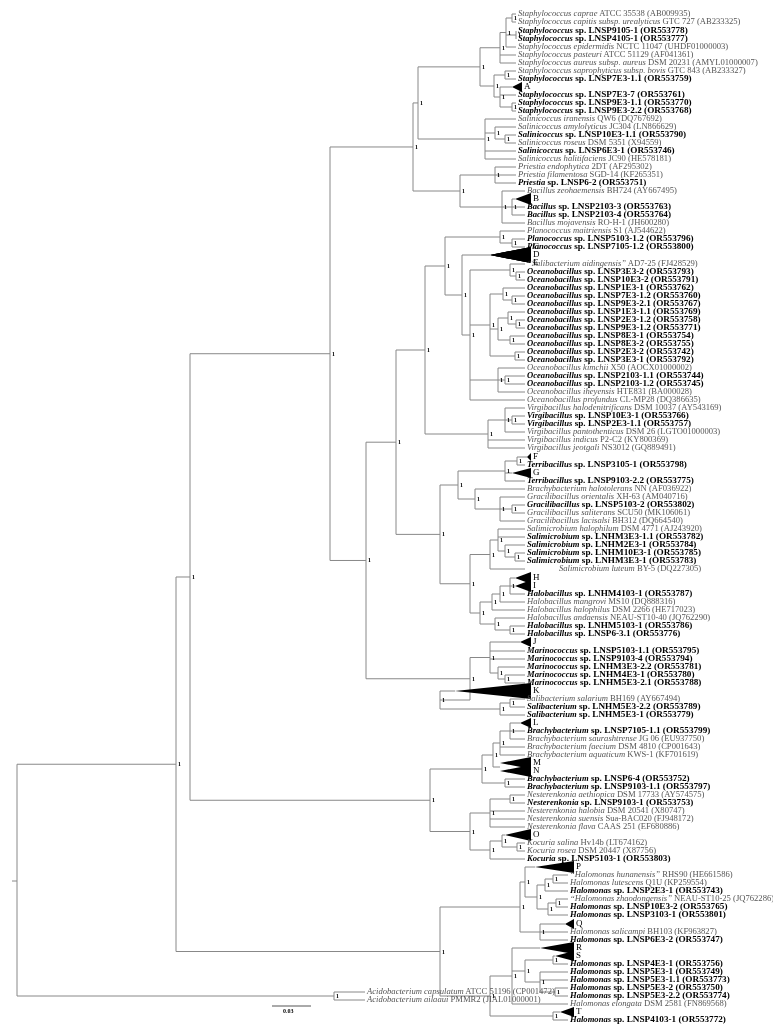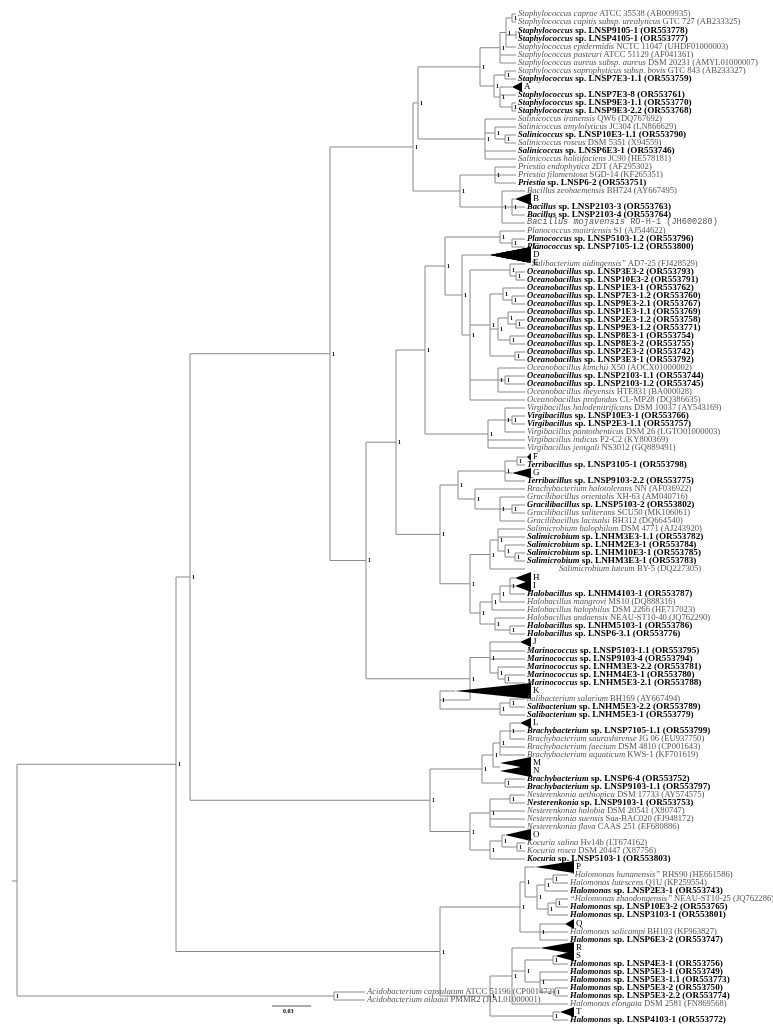--- a/index.html
+++ b/index.html
@@ -374,36 +374,36 @@
 <div id="labels">
     <div class="leaf" style="left: 518px; top: 9px;"><span class="g">Staphylococcus caprae</span><span class="rest"> ATCC 35538 (AB009935)</span></div>
     <div class="leaf" style="left: 518px; top: 17px;"><span class="g">Staphylococcus capitis subsp. urealyticus</span><span class="rest"> GTC 727 (AB233325)</span></div>
     <div class="leaf iso" style="left: 518px; top: 26px;"><span class="g">Staphylococcus</span><span class="rest"> sp. LNSP9105-1 (OR553778)</span></div>
     <div class="leaf iso" style="left: 518px; top: 34px;"><span class="g">Staphylococcus</span><span class="rest"> sp. LNSP4105-1 (OR553777)</span></div>
     <div class="leaf" style="left: 518px; top: 42px;"><span class="g">Staphylococcus epidermidis</span><span class="rest"> NCTC 11047 (UHDF01000003)</span></div>
     <div class="leaf" style="left: 518px; top: 50px;"><span class="g">Staphylococcus pasteuri</span><span class="rest"> ATCC 51129 (AF041361)</span></div>
     <div class="leaf" style="left: 518px; top: 58px;"><span class="g">Staphylococcus aureus subsp. aureus</span><span class="rest"> DSM 20231 (AMYL01000007)</span></div>
     <div class="leaf" style="left: 518px; top: 66px;"><span class="g">Staphylococcus saprophyticus subsp. bovis</span><span class="rest"> GTC 843 (AB233327)</span></div>
     <div class="leaf iso" style="left: 518px; top: 74px;"><span class="g">Staphylococcus</span><span class="rest"> sp. LNSP7E3-1.1 (OR553759)</span></div>
-    <div class="leaf iso" style="left: 518px; top: 90px;"><span class="g">Staphylococcus</span><span class="rest"> sp. LNSP7E3-8 (OR553761)</span></div>
+    <div class="leaf iso" style="left: 518px; top: 90px;"><span class="g">Staphylococcus</span><span class="rest"> sp. LNSP7E3-7 (OR553761)</span></div>
     <div class="leaf iso" style="left: 518px; top: 98px;"><span class="g">Staphylococcus</span><span class="rest"> sp. LNSP9E3-1.1 (OR553770)</span></div>
     <div class="leaf iso" style="left: 518px; top: 106px;"><span class="g">Staphylococcus</span><span class="rest"> sp. LNSP9E3-2.2 (OR553768)</span></div>
     <div class="leaf" style="left: 518px; top: 114px;"><span class="g">Salinicoccus iranensis</span><span class="rest"> QW6 (DQ767692)</span></div>
     <div class="leaf" style="left: 518px; top: 122px;"><span class="g">Salinicoccus amylolyticus</span><span class="rest"> JC304 (LN866629)</span></div>
     <div class="leaf iso" style="left: 518px; top: 130px;"><span class="g">Salinicoccus</span><span class="rest"> sp. LNSP10E3-1.1 (OR553790)</span></div>
     <div class="leaf" style="left: 518px; top: 138px;"><span class="g">Salinicoccus roseus</span><span class="rest"> DSM 5351 (X94559)</span></div>
     <div class="leaf iso" style="left: 518px; top: 146px;"><span class="g">Salinicoccus</span><span class="rest"> sp. LNSP6E3-1 (OR553746)</span></div>
     <div class="leaf" style="left: 518px; top: 154px;"><span class="g">Salinicoccus halitifaciens</span><span class="rest"> JC90 (HE578181)</span></div>
     <div class="leaf" style="left: 518px; top: 162px;"><span class="g">Priestia endophytica</span><span class="rest"> 2DT (AF295302)</span></div>
     <div class="leaf" style="left: 518px; top: 170px;"><span class="g">Priestia filamentosa</span><span class="rest"> SGD-14 (KF265351)</span></div>
     <div class="leaf iso" style="left: 518px; top: 178px;"><span class="g">Priestia</span><span class="rest"> sp. LNSP6-2 (OR553751)</span></div>
     <div class="leaf" style="left: 527px; top: 186px;"><span class="g">Bacillus zeohaemensis</span><span class="rest"> BH724 (AY667495)</span></div>
     <div class="leaf iso" style="left: 527px; top: 202px;"><span class="g">Bacillus</span><span class="rest"> sp. LNSP2103-3 (OR553763)</span></div>
     <div class="leaf iso" style="left: 527px; top: 210px;"><span class="g">Bacillus</span><span class="rest"> sp. LNSP2103-4 (OR553764)</span></div>
-    <div class="leaf" style="left: 527px; top: 218px; font-family: Liberation Mono, monospace;"><span class="g">Bacillus mojavensis</span><span class="rest"> RO-H-1 (JH600280)</span></div>
+    <div class="leaf" style="left: 527px; top: 218px;"><span class="g">Bacillus mojavensis</span><span class="rest"> RO-H-1 (JH600280)</span></div>
     <div class="leaf" style="left: 527px; top: 226px;"><span class="g">Planococcus maitriensis</span><span class="rest"> S1 (AJ544622)</span></div>
     <div class="leaf iso" style="left: 527px; top: 234px;"><span class="g">Planococcus</span><span class="rest"> sp. LNSP5103-1.2 (OR553796)</span></div>
     <div class="leaf iso" style="left: 527px; top: 242px;"><span class="g">Planococcus</span><span class="rest"> sp. LNSP7105-1.2 (OR553800)</span></div>
     <div class="leaf" style="left: 527px; top: 259px;"><span class="g">“Salibacterium aidingensis”</span><span class="rest"> AD7-25 (FJ428529)</span></div>
     <div class="leaf iso" style="left: 527px; top: 267px;"><span class="g">Oceanobacillus</span><span class="rest"> sp. LNSP3E3-2 (OR553793)</span></div>
     <div class="leaf iso" style="left: 527px; top: 275px;"><span class="g">Oceanobacillus</span><span class="rest"> sp. LNSP10E3-2 (OR553791)</span></div>
     <div class="leaf iso" style="left: 527px; top: 283px;"><span class="g">Oceanobacillus</span><span class="rest"> sp. LNSP1E3-1 (OR553762)</span></div>
     <div class="leaf iso" style="left: 527px; top: 291px;"><span class="g">Oceanobacillus</span><span class="rest"> sp. LNSP7E3-1.2 (OR553760)</span></div>
     <div class="leaf iso" style="left: 527px; top: 299px;"><span class="g">Oceanobacillus</span><span class="rest"> sp. LNSP9E3-2.1 (OR553767)</span></div>
     <div class="leaf iso" style="left: 527px; top: 307px;"><span class="g">Oceanobacillus</span><span class="rest"> sp. LNSP1E3-1.1 (OR553769)</span></div>

